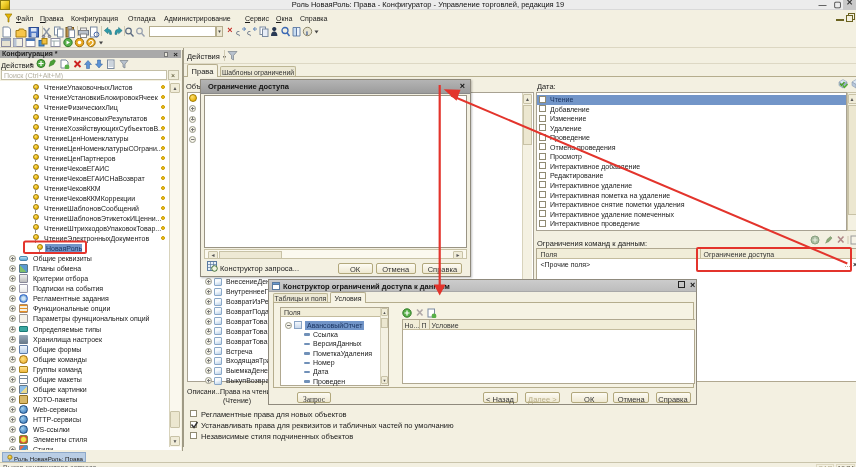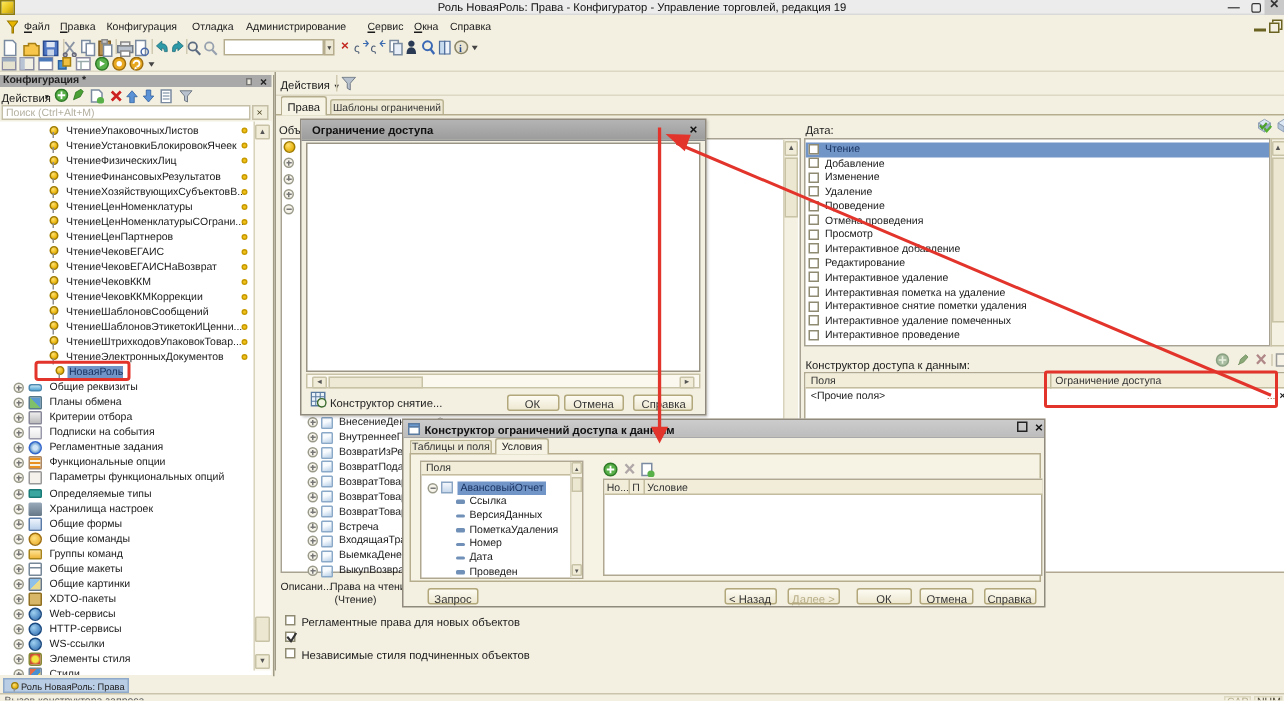--- a/index.html
+++ b/index.html
@@ -527,21 +527,21 @@
       </div>
 <div style="position:absolute;left:0;top:126.15px;width:310px;height:9.55px;font-size:7px;white-space:nowrap;">
         <span class="chk" style="left:2.5px;top:0.5px;"></span>
         <span style="position:absolute;left:13.5px;top:1px;">Интерактивное проведение</span>
       </div>
     </div>
 <div style="position:absolute;left:662.5px;top:44px;width:11px;height:139px;background:#f4f1e2;border:1px solid #c8c2a6;border-right:none;">
  <div class="sbbtn" style="left:0px;top:1px;width:9px;">▲</div>
  <div style="position:absolute;left:0px;top:12px;width:9px;height:110px;background:#ece7d0;border:1px solid #c8c2a6;"></div>
 </div>
-<div style="position:absolute;left:353px;top:191px;font-size:7.5px;">Конструктор доступа к данным:</div>
+<div style="position:absolute;left:353px;top:191px;font-size:7.5px;">Ограничения команд к данным:</div>
 <svg style="position:absolute;left:626px;top:187px" width="47" height="10">
  <circle cx="5" cy="5" r="4" fill="#a8bca0" stroke="#88a080"></circle>
       <path d="M2.5 5 h5 M5 2.5 v5" stroke="#e8f0e0" stroke-width="1.1"></path>
  <path d="M16 8 l1-3.5 3.5-3 1.5 1.5-3 3.5-3.5 1.5 Z" fill="#8aa878" stroke="#6a8858" stroke-width="0.5"></path>
  <path d="M28 1.5 l5.5 6 M33.5 1.5 l-5.5 6" stroke="#b08888" stroke-width="1.6"></path>
  <line x1="38" y1="1" x2="38" y2="9" stroke="#d0cab2"></line>
  <rect x="41" y="1" width="6" height="8" fill="#f6f3e6" stroke="#999"></rect>
 </svg>
 <div style="position:absolute;left:351.5px;top:200px;width:321.5px;height:134px;background:#fff;border:1px solid #b0a890;">
  <div style="position:absolute;left:0;top:0;width:321px;height:10px;background:#f1edd8;border-bottom:1px solid #c4bc9e;"></div>
@@ -552,40 +552,41 @@
  <div style="position:absolute;left:308px;top:12px;font-size:7px;color:#a05830;">...</div>
 </div>
 <div style="position:absolute;left:669px;top:213px;font-size:7px;font-weight:bold;">×</div>
 
 <span class="chk" style="left:6px;top:362px;"></span>
 <div style="position:absolute;left:17px;top:362px;font-size:7.5px;">Регламентные права для новых объектов</div>
 <span class="chk" style="left:6px;top:373px;"></span>
 <svg style="position:absolute;left:6px;top:372px" width="9" height="9">
       <path d="M1.5 4.5 l2.5 3 3.5-5.5" stroke="#333" stroke-width="1.4" fill="none"></path>
     </svg>
+<div style="position:absolute;left:17px;top:373px;font-size:7.5px;">Устанавливать права для реквизитов и табличных частей по умолчанию</div>
 <span class="chk" style="left:6px;top:384px;"></span>
 <div style="position:absolute;left:17px;top:384px;font-size:7.5px;">Независимые стиля подчиненных объектов</div>
 </div>
 <div class="abs" id="dlg1" style="left:200px;top:78.5px;width:271px;height:198.5px;background:#f3f0e1;border:1px solid #8f8a7d;z-index:20;box-shadow:1px 1px 2px rgba(0,0,0,0.25);">
 <div style="position:absolute;left:0;top:0;width:269px;height:14px;background:linear-gradient(#b4b4b4,#9c9c9c);border-bottom:1px solid #8a8a8a;">
  <span class="dlgtitle" style="position:absolute;left:7px;top:2.5px;">Ограничение доступа</span>
  <span style="position:absolute;right:5px;top:1px;font-weight:bold;font-size:9px;color:#111;">×</span>
 </div>
 <div style="position:absolute;left:3px;top:15.5px;width:263px;height:153px;background:#fff;border:1px solid #9a9484;"></div>
 <div style="position:absolute;left:3px;top:169.5px;width:263px;height:10px;background:#fbf9ef;border:1px solid #c8c2a6;">
  <div class="sbbtn" style="left:3px;top:0.5px;width:10px;height:8px;line-height:7px;">◄</div>
  <div style="position:absolute;left:14px;top:0.5px;width:63px;height:8px;background:#eee9d4;border:1px solid #c8c2a6;"></div>
  <div class="sbbtn" style="right:3px;top:0.5px;width:10px;height:8px;line-height:7px;">►</div>
 </div>
 <svg style="position:absolute;left:6px;top:181px" width="11" height="11">
       <rect x="0.5" y="0.5" width="9" height="9" fill="#e8f0f8" stroke="#5a7aa0"></rect>
       <path d="M0.5 3.5 h9 M3.5 0.5 v9 M0.5 6.5 h9 M6.5 0.5 v9" stroke="#5a7aa0" stroke-width="0.7"></path>
       <circle cx="7.5" cy="7.5" r="2.8" fill="#f0f4e0" stroke="#3a6a2a" stroke-width="0.9"></circle>
     </svg>
-<div style="position:absolute;left:19px;top:184px;font-size:7.5px;color:#222;">Конструктор снятие...</div>
+<div style="position:absolute;left:19px;top:184px;font-size:7.5px;color:#222;">Конструктор запроса...</div>
 <div class="btn" style="left:136.5px;top:183px;width:35px;height:11px;padding-top:1.5px;">ОК</div>
 <div class="btn" style="left:174.7px;top:183px;width:40px;height:11px;padding-top:1.5px;">Отмена</div>
 <div class="btn" style="left:221.4px;top:183px;width:40px;height:11px;padding-top:1.5px;">Справка</div>
 </div>
 <div class="abs" id="dlg2" style="left:268px;top:279px;width:429px;height:126px;background:#f3f0e1;border:1px solid #8f8a7d;z-index:30;">
 <div style="position:absolute;left:0;top:0;width:427px;height:12px;background:linear-gradient(#cccccc,#bdbdbd);border-bottom:1px solid #a8a8a8;">
  <span style="position:absolute;left:3px;top:2px;width:8px;height:8px;background:#fff;border:1px solid #5a7aa0;"></span>
  <span style="position:absolute;left:3px;top:2px;width:8px;height:3px;background:#6a9ad0;border:1px solid #5a7aa0;box-sizing:border-box;"></span>
  <span class="dlgtitle" style="position:absolute;left:14px;top:1.5px;">Конструктор ограничений доступа к данным</span>
  <span style="position:absolute;left:409px;top:1px;width:7px;height:7px;border:1.5px solid #222;background:transparent;"></span>
@@ -641,21 +642,21 @@
       <circle cx="32" cy="8" r="2.4" fill="#58b048"></circle>
 </svg>
 <div style="position:absolute;left:132.5px;top:39px;width:293px;height:65px;background:#fff;border:1px solid #b0a890;">
  <div style="position:absolute;left:0;top:0;width:292px;height:9.5px;background:#f1edd8;border-bottom:1px solid #c4bc9e;"></div>
  <div style="position:absolute;left:16.5px;top:0;width:1px;height:9.5px;background:#c4bc9e;"></div>
  <div style="position:absolute;left:26px;top:0;width:1px;height:9.5px;background:#c4bc9e;"></div>
  <div style="position:absolute;left:2px;top:1.5px;font-size:7px;color:#333;">Но...</div>
  <div style="position:absolute;left:19px;top:1.5px;font-size:7px;color:#333;">П</div>
  <div style="position:absolute;left:29px;top:1.5px;font-size:7px;color:#333;">Условие</div>
 </div>
-<div class="btn" style="left:16px;top:111.5px;width:34px;height:11.5px;padding-top:2px;">Запрос</div>
+<div class="btn" style="left:28px;top:111.5px;width:34px;height:11.5px;padding-top:2px;font-family:Liberation Serif, serif;">Запрос</div>
 <div class="btn" style="left:213.5px;top:111.5px;width:35px;height:11.5px;padding-top:2px;">&lt; Назад</div>
 <div class="btn" style="left:255.8px;top:111.5px;width:35px;height:11.5px;padding-top:2px;color:#b8ae88;">Далее &gt;</div>
 <div class="btn" style="left:301.8px;top:111.5px;width:36.8px;height:11.5px;padding-top:2px;">ОК</div>
 <div class="btn" style="left:344.2px;top:111.5px;width:36px;height:11.5px;padding-top:2px;">Отмена</div>
 <div class="btn" style="left:386.5px;top:111.5px;width:35px;height:11.5px;padding-top:2px;">Справка</div>
 </div>
 <svg class="abs" id="redsvg" viewBox="0 0 856 467">
 <rect x="24" y="241.5" width="62" height="11.5" fill="none" stroke="#e3342c" stroke-width="2" rx="1.5"></rect>
 <rect x="697" y="248" width="154" height="23" fill="none" stroke="#e3342c" stroke-width="2" rx="1"></rect>
 <line x1="439.7" y1="85" x2="439.7" y2="285" stroke="#e3342c" stroke-width="2.2"></line>

